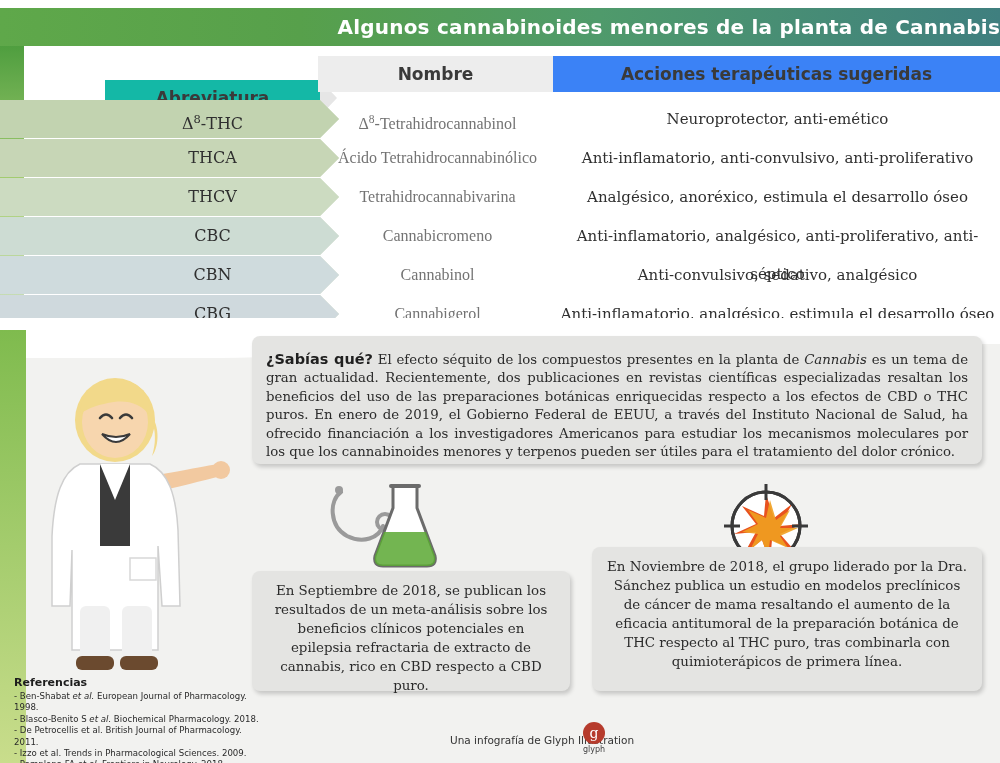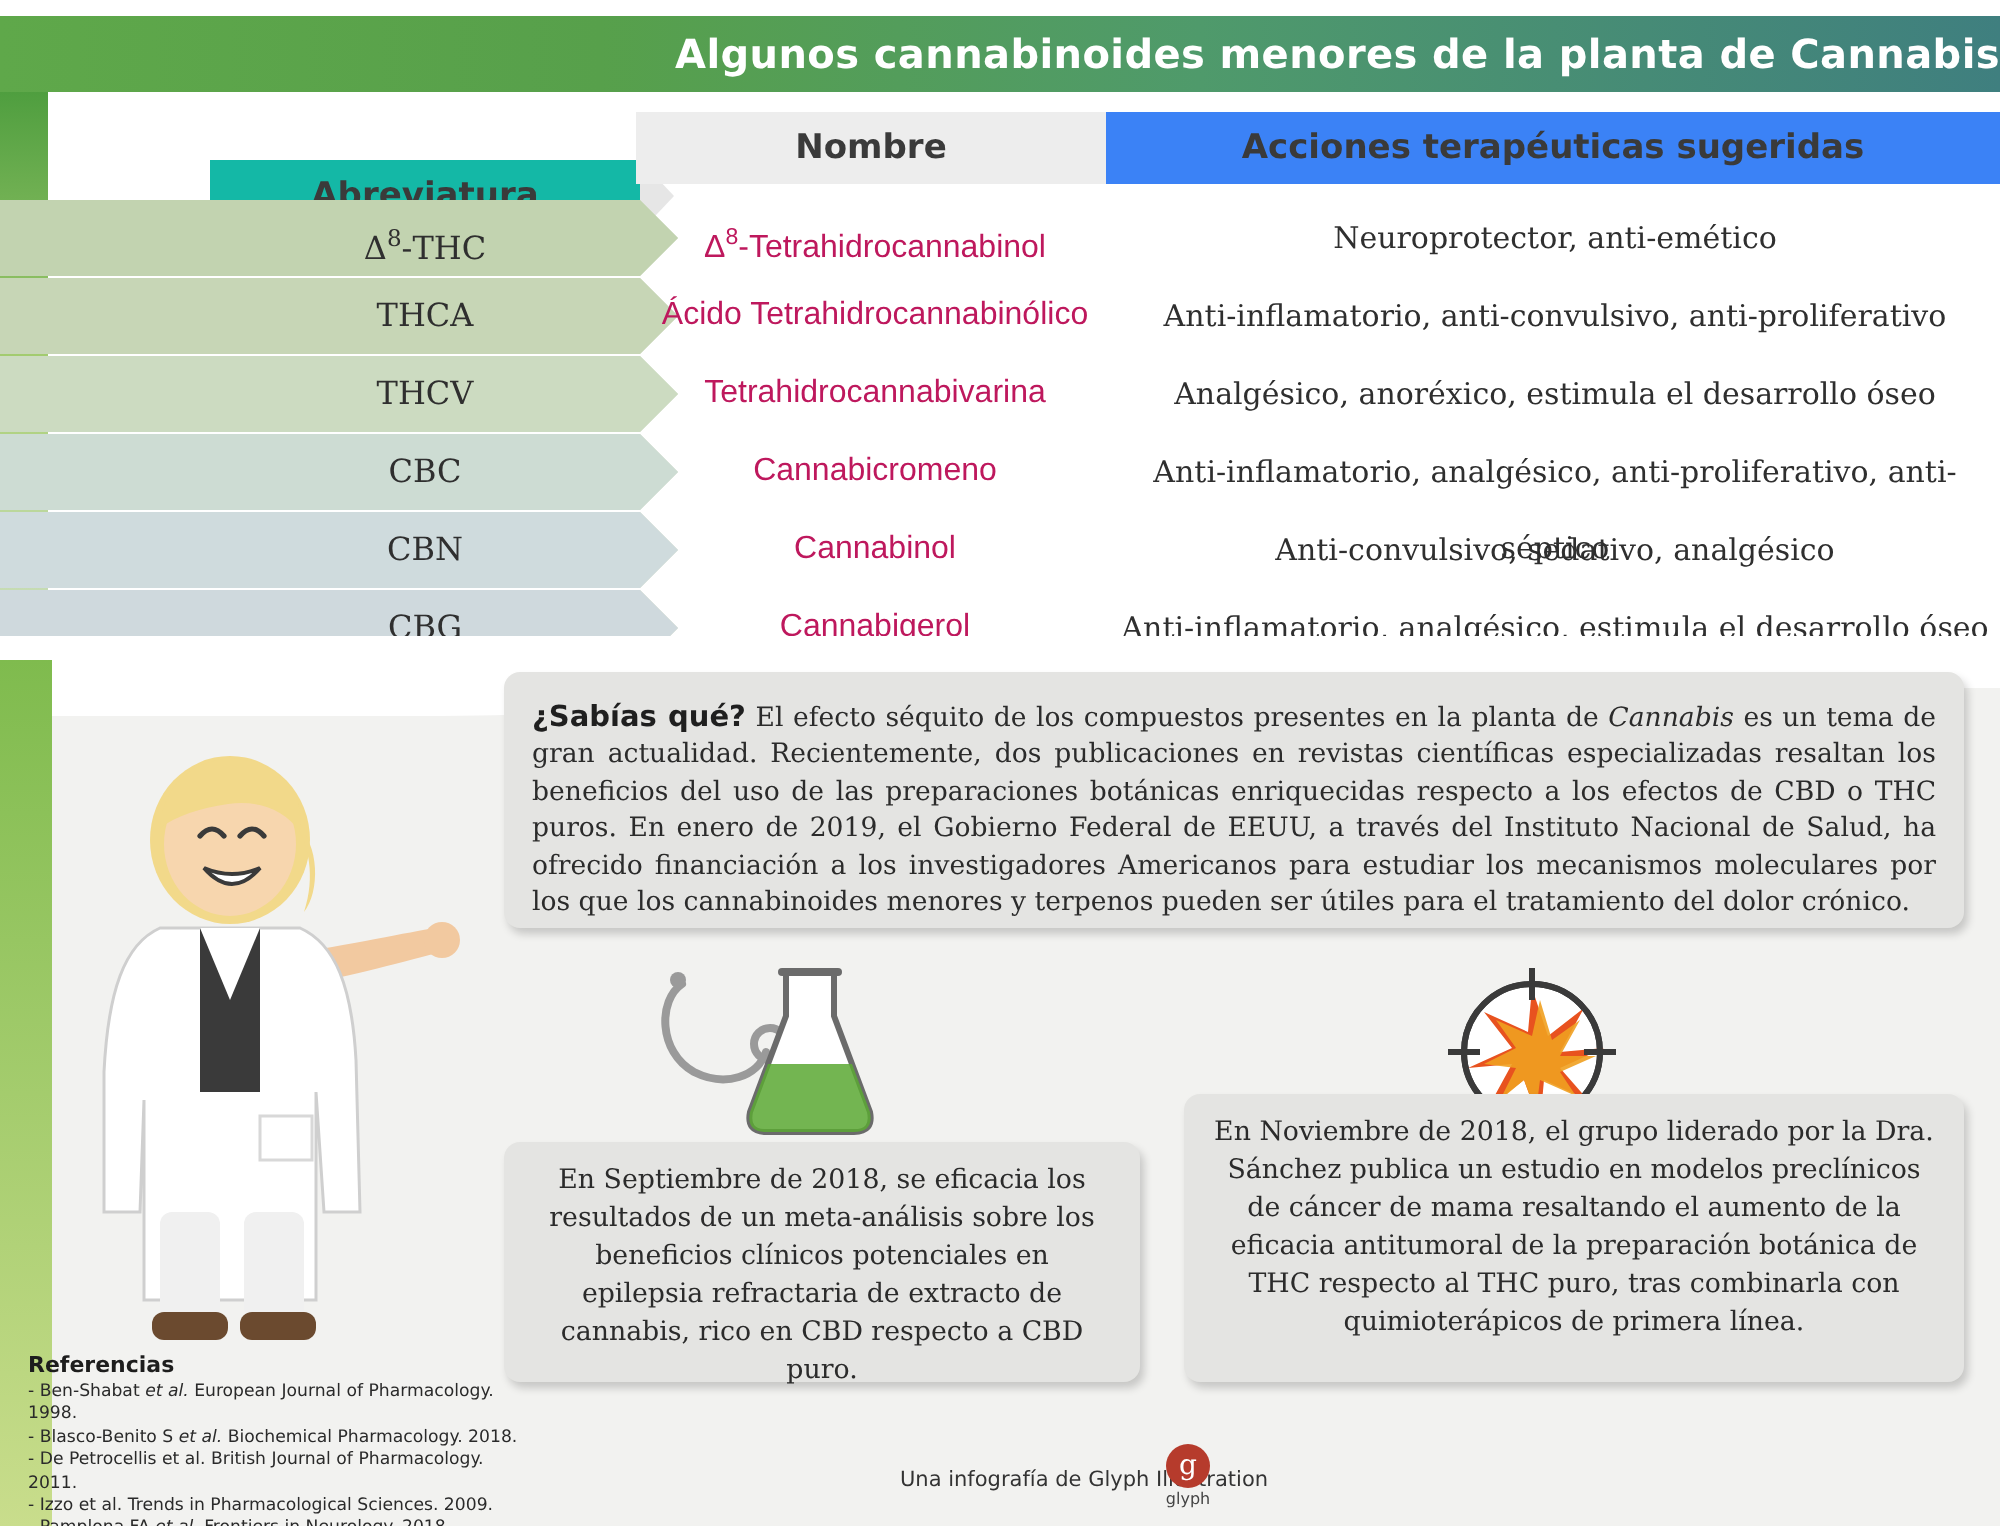--- a/index.html
+++ b/index.html
@@ -58,21 +58,21 @@
     content:"";position:absolute;right:-19px;top:0;
     border-top:19px solid transparent;border-bottom:19px solid transparent;
     border-left:19px solid #cdd9c3;
   }
   .abbr-cell{
     position:absolute;left:105px;top:0;width:215px;height:38px;line-height:38px;
     text-align:center;font-size:16px;color:#2f2f2f;font-family:"DejaVu Serif", serif;
   }
   .name-cell{
     position:absolute;left:320px;top:0;width:235px;height:38px;line-height:38px;
-    text-align:center;font-size:16px;color:#be185d;font-family:Liberation Sans, sans-serif;
+    text-align:center;font-size:16px;color:#737373;font-family:Liberation Serif, serif;
   }
   .act-cell{
     position:absolute;left:557px;top:0;width:441px;height:38px;line-height:38px;
     text-align:center;font-size:15px;color:#2f2f2f;font-family:"DejaVu Serif", serif;
   }
   .rowsep{
     position:absolute;left:105px;width:893px;height:1px;background:#ffffff;
   }
   sup{font-size:.72em;vertical-align:super;}
 
@@ -305,21 +305,21 @@
         <path d="M52 22 L58 42 L72 32 L62 50 L80 50 L62 58 L70 70 L52 62 L50 78 L44 62 L32 72 L40 56 L24 54 L40 46 L30 32 L48 40 Z"></path>
       </g>
       <circle cx="48" cy="48" r="34" fill="none" stroke="#3a3a3a" stroke-width="3"></circle>
       <line x1="48" y1="6" x2="48" y2="22" stroke="#3a3a3a" stroke-width="3"></line>
       <line x1="48" y1="74" x2="48" y2="90" stroke="#3a3a3a" stroke-width="3"></line>
       <line x1="6" y1="48" x2="22" y2="48" stroke="#3a3a3a" stroke-width="3"></line>
       <line x1="74" y1="48" x2="90" y2="48" stroke="#3a3a3a" stroke-width="3"></line>
     </svg>
   </div>
 
-  <div class="card" id="card-sept">En Septiembre de 2018, se eficacia los resultados de un meta-análisis sobre los beneficios clínicos potenciales en epilepsia refractaria de extracto de cannabis, rico en CBD respecto a CBD puro.</div>
+  <div class="card" id="card-sept">En Septiembre de 2018, se publican los resultados de un meta-análisis sobre los beneficios clínicos potenciales en epilepsia refractaria de extracto de cannabis, rico en CBD respecto a CBD puro.</div>
   <div class="card" id="card-nov">En Noviembre de 2018, el grupo liderado por la Dra. Sánchez publica un estudio en modelos preclínicos de cáncer de mama resaltando el aumento de la eficacia antitumoral de la preparación botánica de THC respecto al THC puro, tras combinarla con quimioterápicos de primera línea.</div>
 
   <div class="refs">
     <h4>Referencias</h4>
     <ul id="ref-list">
         <li>- Ben-Shabat <span class="it">et al.</span> European Journal of Pharmacology. 1998.</li>
         <li>- Blasco-Benito S <span class="it">et al.</span> Biochemical Pharmacology. 2018.</li>
         <li>- De Petrocellis et al. British Journal of Pharmacology. 2011.</li>
         <li>- Izzo et al. Trends in Pharmacological Sciences. 2009.</li>
         <li>- Pamplona FA <span class="it">et al.</span> Frontiers in Neurology. 2018.</li>

